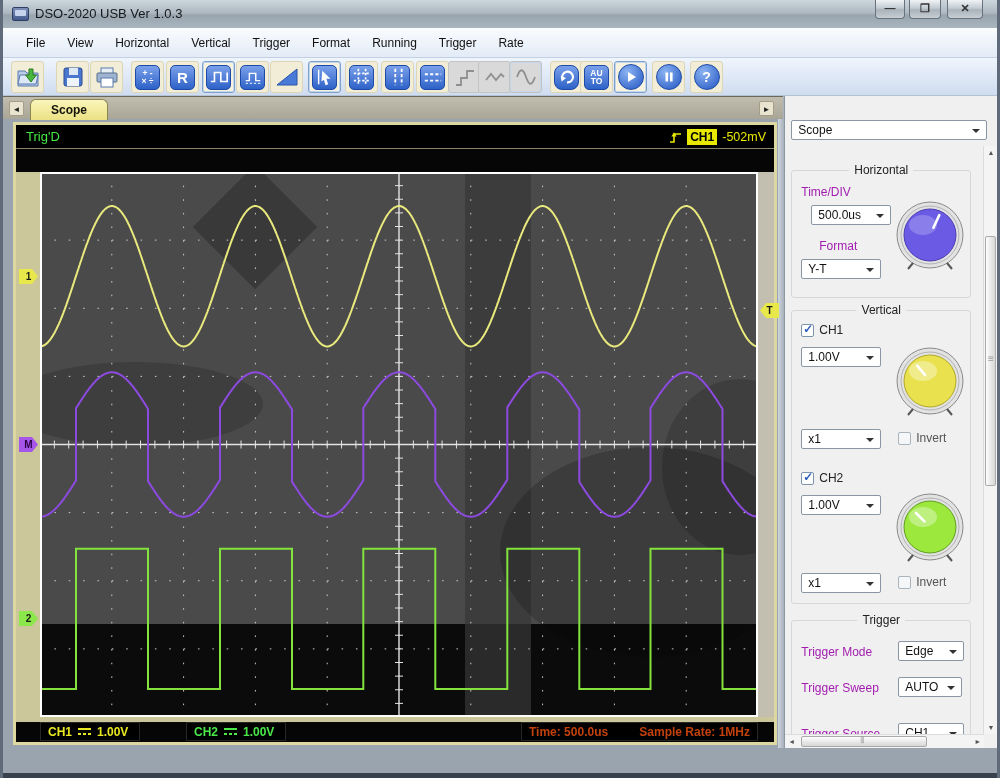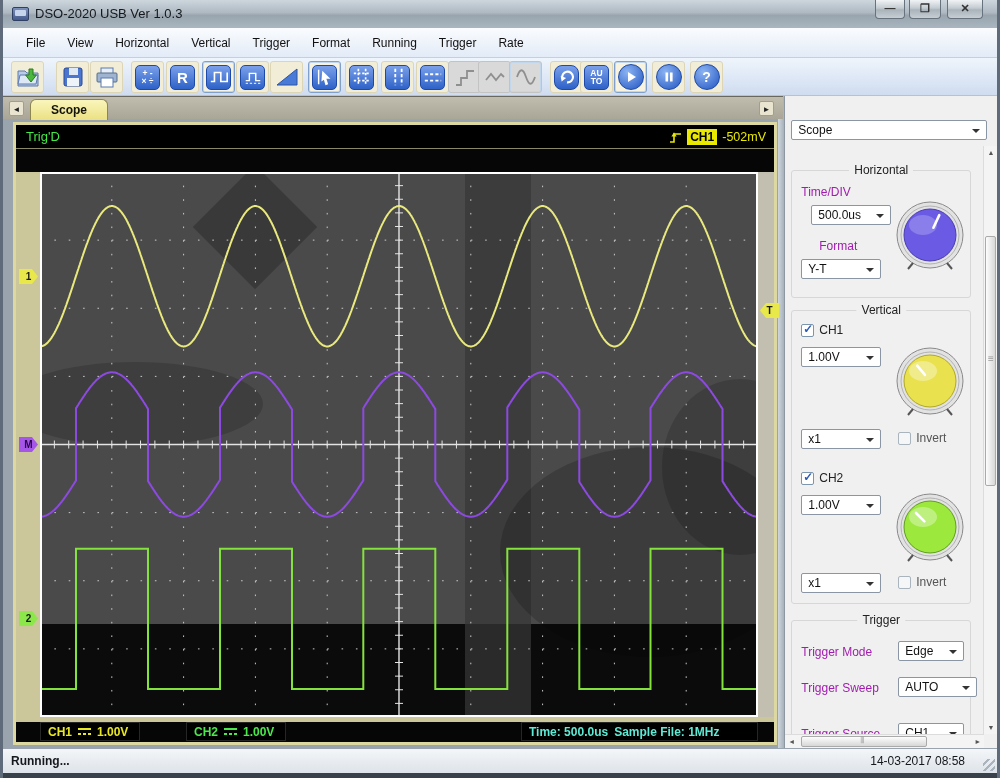--- a/index.html
+++ b/index.html
@@ -439,23 +439,23 @@
             <span>1.00V</span>
           </div>
           <div class="readout" style="left:170px;width:100px;color:#4ae84a">
             <span>CH2</span>
             <span class="cpl-icon">
                 <i></i>
                 <b></b>
               </span>
             <span>1.00V</span>
           </div>
-          <div class="readout" style="left:505px;width:237px;color:#5eead4;">
+          <div class="readout" style="left:505px;width:237px;color:#c2410c;justify-content:space-between">
             <span>Time: 500.0us</span>
-            <span>Sample File: 1MHz</span>
+            <span>Sample Rate: 1MHz</span>
           </div>
         </div>
       </div>
     </div>
 
     <div class="splitter"></div>
 
     <div class="cpanel">
       <div class="dd cp-mode">
         <span>Scope</span>
@@ -521,38 +521,33 @@
             <span class="cb off"></span>
             <span>Invert</span>
           </span>
         </div>
 
         <div class="group" style="top:474px;height:150px">
           <span class="group-label">Trigger</span>
           <span class="flabel" style="left:9px;top:24px">Trigger Mode</span>
           <div class="dd" style="position:absolute;left:106px;top:20px;width:66px"><span>Edge</span></div>
           <span class="flabel" style="left:9px;top:60px">Trigger Sweep</span>
-          <div class="dd" style="position:absolute;left:106px;top:56px;width:79px"><span>AUTO</span></div>
+          <div class="dd" style="position:absolute;left:106px;top:56px;width:64px"><span>AUTO</span></div>
           <span class="flabel" style="left:9px;top:106px">Trigger Source</span>
           <div class="dd" style="position:absolute;left:106px;top:102px;width:66px"><span>CH1</span></div>
         </div>
       </div>
 
       <div class="vscroll">
         <span class="arr" style="top:0">▲</span>
         <div class="vthumb"></div>
         <span class="arr" style="bottom:0">▼</span>
       </div>
       <div class="hscroll">
         <span class="arr" style="left:0">◄</span>
         <div class="hthumb"></div>
         <span class="arr" style="right:0">►</span>
       </div>
     </div>
   </div>
 
-  <div class="statusbar">
-    <span class="status-left">Running...</span>
-    <span class="status-date">14-03-2017  08:58</span>
-    <span class="grip"></span>
-  </div>
   <div class="bottom-border"></div>
 </div>
 
 </body></html>

